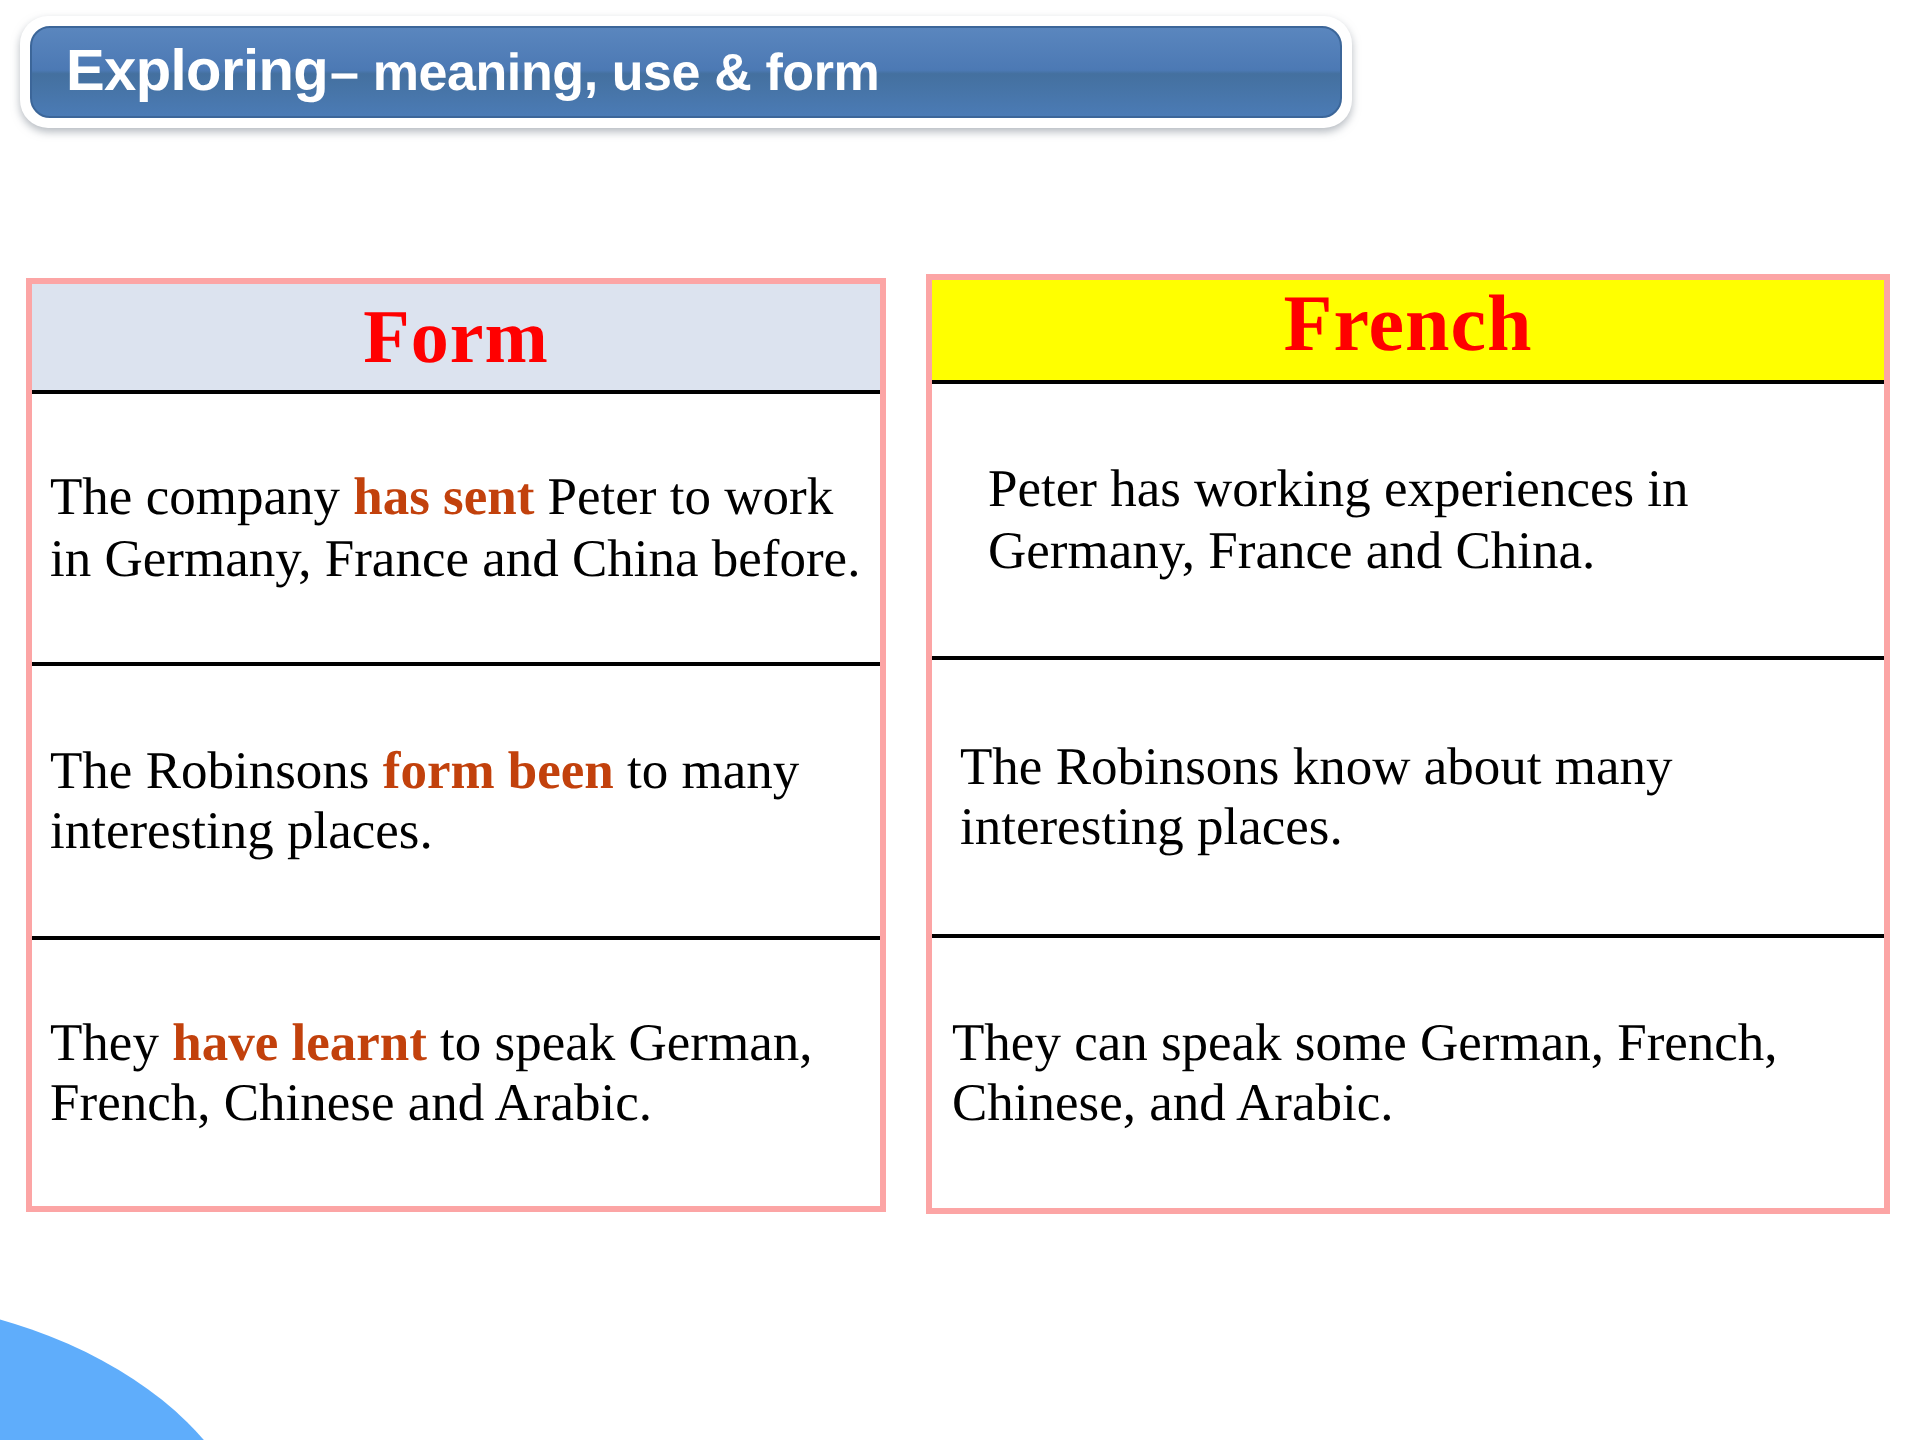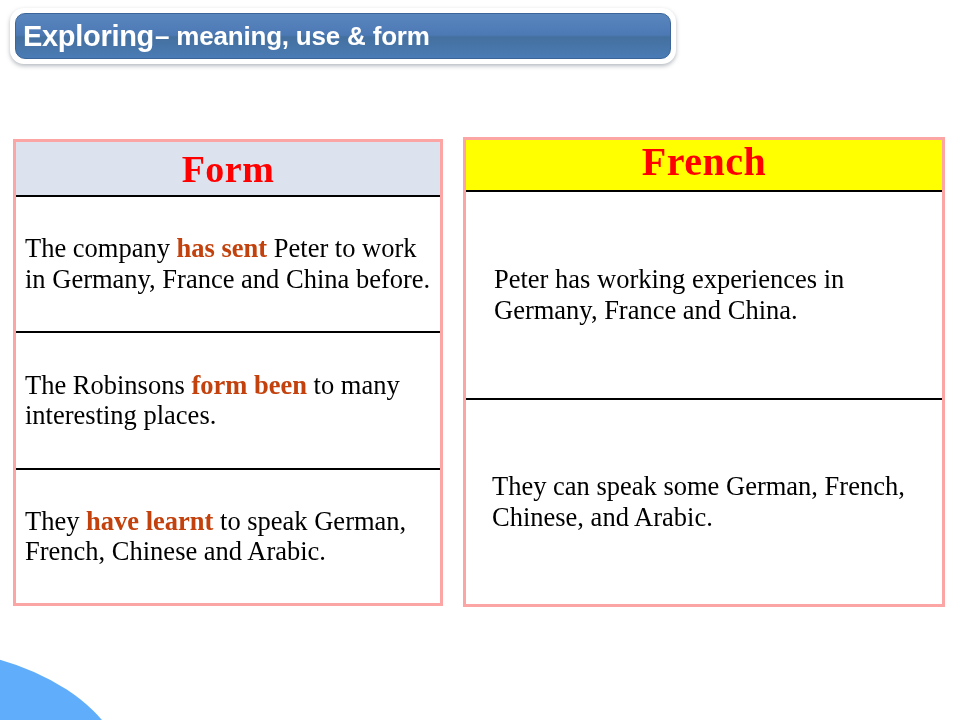--- a/index.html
+++ b/index.html
@@ -30,21 +30,21 @@
   }
   #banner {
     width: 100%;
     height: 100%;
     box-sizing: border-box;
     border-radius: 10px;
     background: linear-gradient(to bottom, #5a86be 0%, #4c79b4 48%, #44709f 52%, #4b7bb5 100%);
     border: 1px solid #3c6699;
     display: flex;
     align-items: center;
-    padding-left: 7px;
+    padding-left: 17px;
     overflow: hidden;
   }
   .banner-text {
     font-family: "Liberation Sans", sans-serif;
     color: #ffffff;
     white-space: nowrap;
     line-height: 1;
   }
   .banner-strong {
     font-size: 29px;
@@ -117,21 +117,21 @@
   }
 
   
   #form-r1 .cell-text { padding: 4px 6px 4px 9px; }
   #form-r2 .cell-text { padding: 4px 6px 4px 9px; }
   #form-r3 .cell-text { padding: 4px 6px 4px 9px; }
 
   
   #mean-r1 .cell-text { padding: 3px 4px 3px 28px; }
   #mean-r2 .cell-text { padding: 3px 4px 3px 14px; }
-  #mean-r3 .cell-text { padding: 3px 4px 3px 10px; margin-left: 16px; }
+  #mean-r3 .cell-text { padding: 3px 4px 3px 10px; }
 
   
   #corner-deco {
     position: absolute;
     left: -86px;
     bottom: -70px;
     width: 216px;
     height: 142px;
     background: #5fadfb;
     border-radius: 0 100% 0 0;
@@ -187,20 +187,25 @@
         <td class="first-row side" id="meaning-header">
           <div class="hdr hdr-inner">French</div>
         </td>
       </tr>
       <tr>
         <td class="side" id="mean-r1">
           <div class="cell-text">Peter has working experiences in Germany, France and China.</div>
         </td>
       </tr>
       <tr>
+        <td class="side" id="mean-r2">
+          <div class="cell-text">The Robinsons know about many interesting places.</div>
+        </td>
+      </tr>
+      <tr>
         <td class="last-row side" id="mean-r3">
           <div class="cell-text">They can speak some German, French, Chinese, and Arabic.</div>
         </td>
       </tr>
     </tbody>
   </table>
 </div>
 
 <div id="corner-deco"></div>
 

